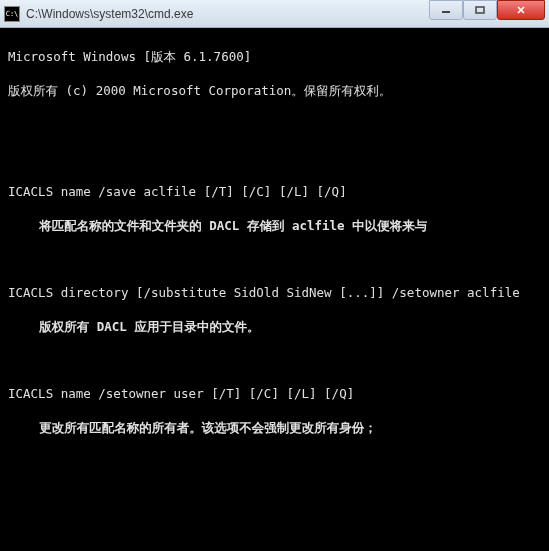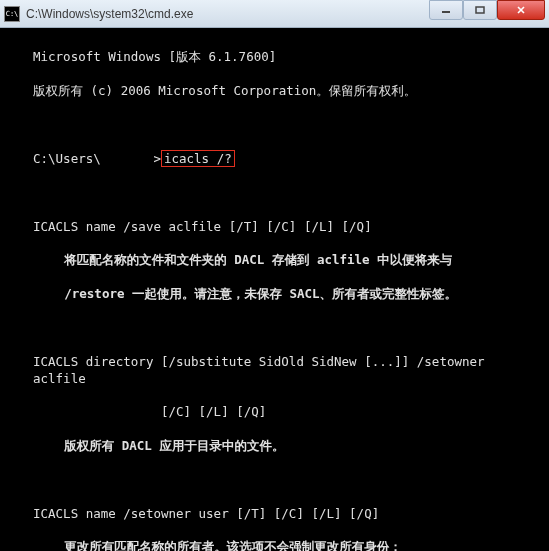--- a/index.html
+++ b/index.html
@@ -79,21 +79,21 @@
       font-size: 12.5px;
       white-space: pre-wrap;
       font-family: "NSimSun", "SimSun", "Consolas", monospace;
     }
     .cmd-highlight {
       border: 1.5px solid #e03020;
       padding: 0 2px;
       display: inline-block;
       line-height: 1.2;
     }
-    .line { display: block; margin-left: 25px; }
+    .line { display: block; }
     .indent { padding-left: 2.5em; font-weight: bold; }
     .blank { height: 1.35em; }
     .ws { visibility: hidden; }
   </style>
 </head>
 <body>
 
 <div class="titlebar">
   <div class="titlebar-icon"></div>
   <div class="titlebar-text">C:\Windows\system32\cmd.exe</div>
@@ -112,30 +112,27 @@
       <svg width="10" height="8" viewBox="0 0 10 8">
           <line x1="2" y1="1" x2="8" y2="7" stroke="#fff" stroke-width="1.6"></line>
           <line x1="8" y1="1" x2="2" y2="7" stroke="#fff" stroke-width="1.6"></line>
         </svg>
     </div>
   </div>
 </div>
 
 <div class="terminal">
 <span class="line">Microsoft Windows [版本 6.1.7600]</span>
-<span class="line">版权所有 (c) 2006 Microsoft Corporation。保留所有权利。</span>
+<span class="line">版权所有 (c) 2000 Microsoft Corporation。保留所有权利。</span>
 <div class="blank"></div>
-<span class="line"><span>C:\Users\</span><span class="ws">XXXXXXX</span><span>&gt;</span><span class="cmd-highlight"><span>icacls /?</span></span></span>
 <div class="blank"></div>
 <span class="line">ICACLS name /save aclfile [/T] [/C] [/L] [/Q]</span>
 <span class="line indent">将匹配名称的文件和文件夹的 DACL 存储到 aclfile 中以便将来与</span>
-<span class="line indent">/restore 一起使用。请注意，未保存 SACL、所有者或完整性标签。</span>
 <div class="blank"></div>
 <span class="line">ICACLS directory [/substitute SidOld SidNew [...]] /setowner aclfile</span>
-<span class="line">                 <span>[/C] [/L] [/Q]</span></span>
 <span class="line indent">版权所有 DACL 应用于目录中的文件。</span>
 <div class="blank"></div>
 <span class="line">ICACLS name /setowner user [/T] [/C] [/L] [/Q]</span>
 <span class="line indent">更改所有匹配名称的所有者。该选项不会强制更改所有身份；</span>
 
 
 
 
 
 

